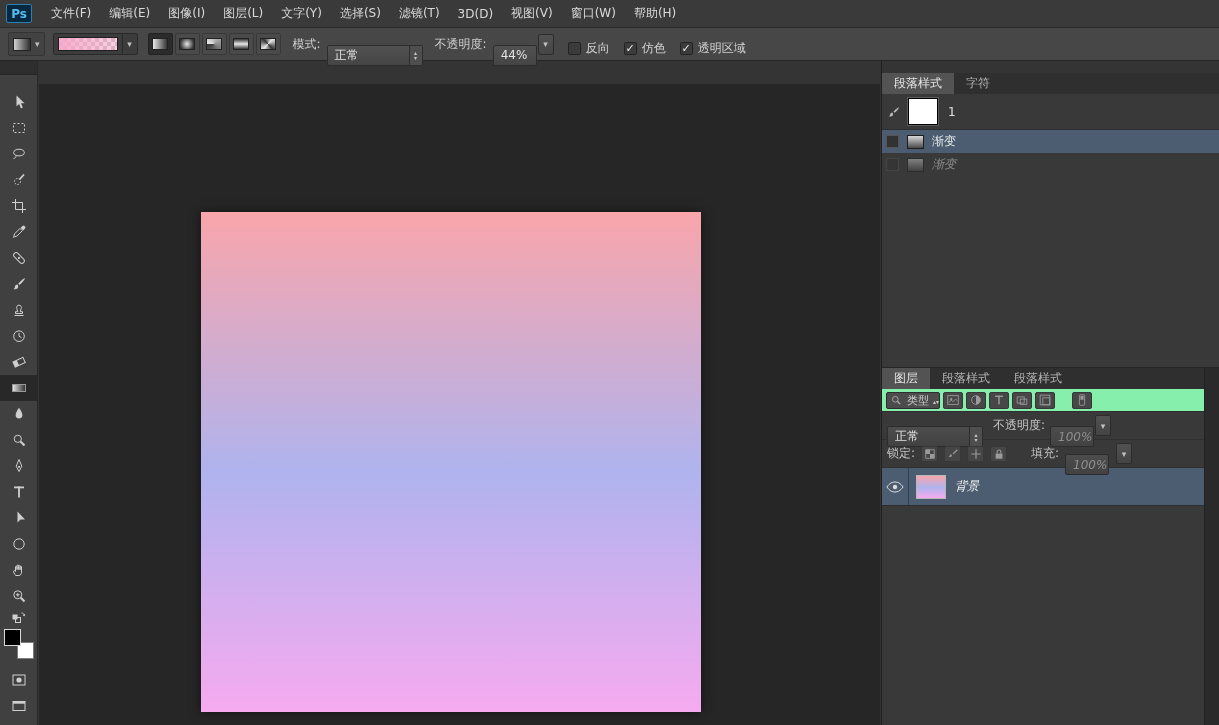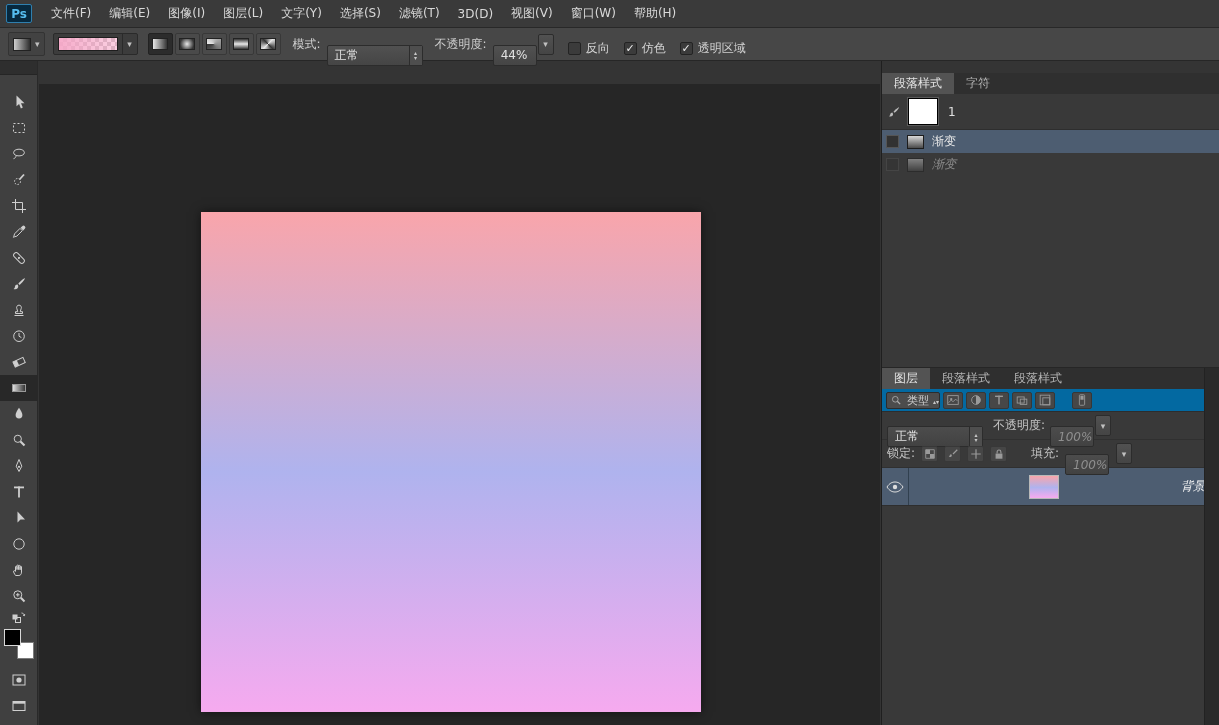--- a/index.html
+++ b/index.html
@@ -116,40 +116,40 @@
   .h-chip { width:17px; height:14px; border:1px solid #1d1d1d;
             background:linear-gradient(180deg,#d8d8d8,#4a4a4a); }
   .h-label { color:#e8e8e8; }
   .h-row.undone { opacity:.45; }
   .h-row.undone .h-label { font-style:italic; }
 
   .layers-tabs { top:307px; }
   .layers-body { position:absolute; left:0; top:328px; width:323px; bottom:0; background:#393939; }
   .right-edge { position:absolute; right:0; top:307px; bottom:0; width:15px; background:#2a2a2a;
                 border-left:1px solid #222; }
-  .filter-row { height:23px; background:#0369a1; border-bottom:1px solid #2d2d2d;
+  .filter-row { height:23px; background:#86efac; border-bottom:1px solid #2d2d2d;
                 display:flex; align-items:center; gap:3px; padding:0 4px; }
   .filter-combo { display:flex; align-items:center; height:17px; background:#4c4c4c;
                   border:1px solid #2c2c2c; border-radius:2px; padding-left:3px; }
   .filter-combo .combo-val { padding:0 4px; font-size:11px; color:#cfcfcf; }
   .fbtn { width:20px; height:17px; background:#474747; border:1px solid #373737; border-radius:2px;
           display:flex; align-items:center; justify-content:center; }
   .fbtn.last { margin-left:14px; }
   .blend-row { height:28px; display:flex; align-items:center; padding:0 5px;
                border-bottom:1px solid #303030; }
   .blend-row .combo, .lock-row .combo { background:linear-gradient(#4c4c4c,#424242); }
   .dim { color:#8f8f8f !important;font-style:italic; }
   .lbl { color:#c4c4c4; white-space:nowrap; }
   .lock-row { height:28px; display:flex; align-items:center; gap:6px; padding:0 5px;
               border-bottom:1px solid #303030; }
   .lock-ico { width:17px; height:16px; display:flex; align-items:center; justify-content:center;
               background:#464646; border:1px solid #383838; border-radius:2px; }
   .layer-row { height:38px; display:flex; align-items:center; border-bottom:1px solid #2e2e2e;
                cursor:default; }
-  .layer-row.selected { background:var(--selection-highlight,#4d5d71);justify-content:space-between; }
+  .layer-row.selected { background:var(--selection-highlight,#4d5d71); }
   .eye-well { width:27px; height:100%; display:flex; align-items:center; justify-content:center;
               border-right:1px solid #31404f; }
   .layer-thumb { width:30px; height:24px; margin-left:7px; border:1px solid #b9b9b9;
             background:linear-gradient(180deg,var(--gradient-top,#f9a5ab) 0%,
                        var(--gradient-mid,#afb3ee) 52%, var(--gradient-bottom,#f6aaef) 100%); }
   .layer-name { margin-left:9px; font-style:italic; color:#f2f2f2; }
 </style>
 </head>
 <body>
 

